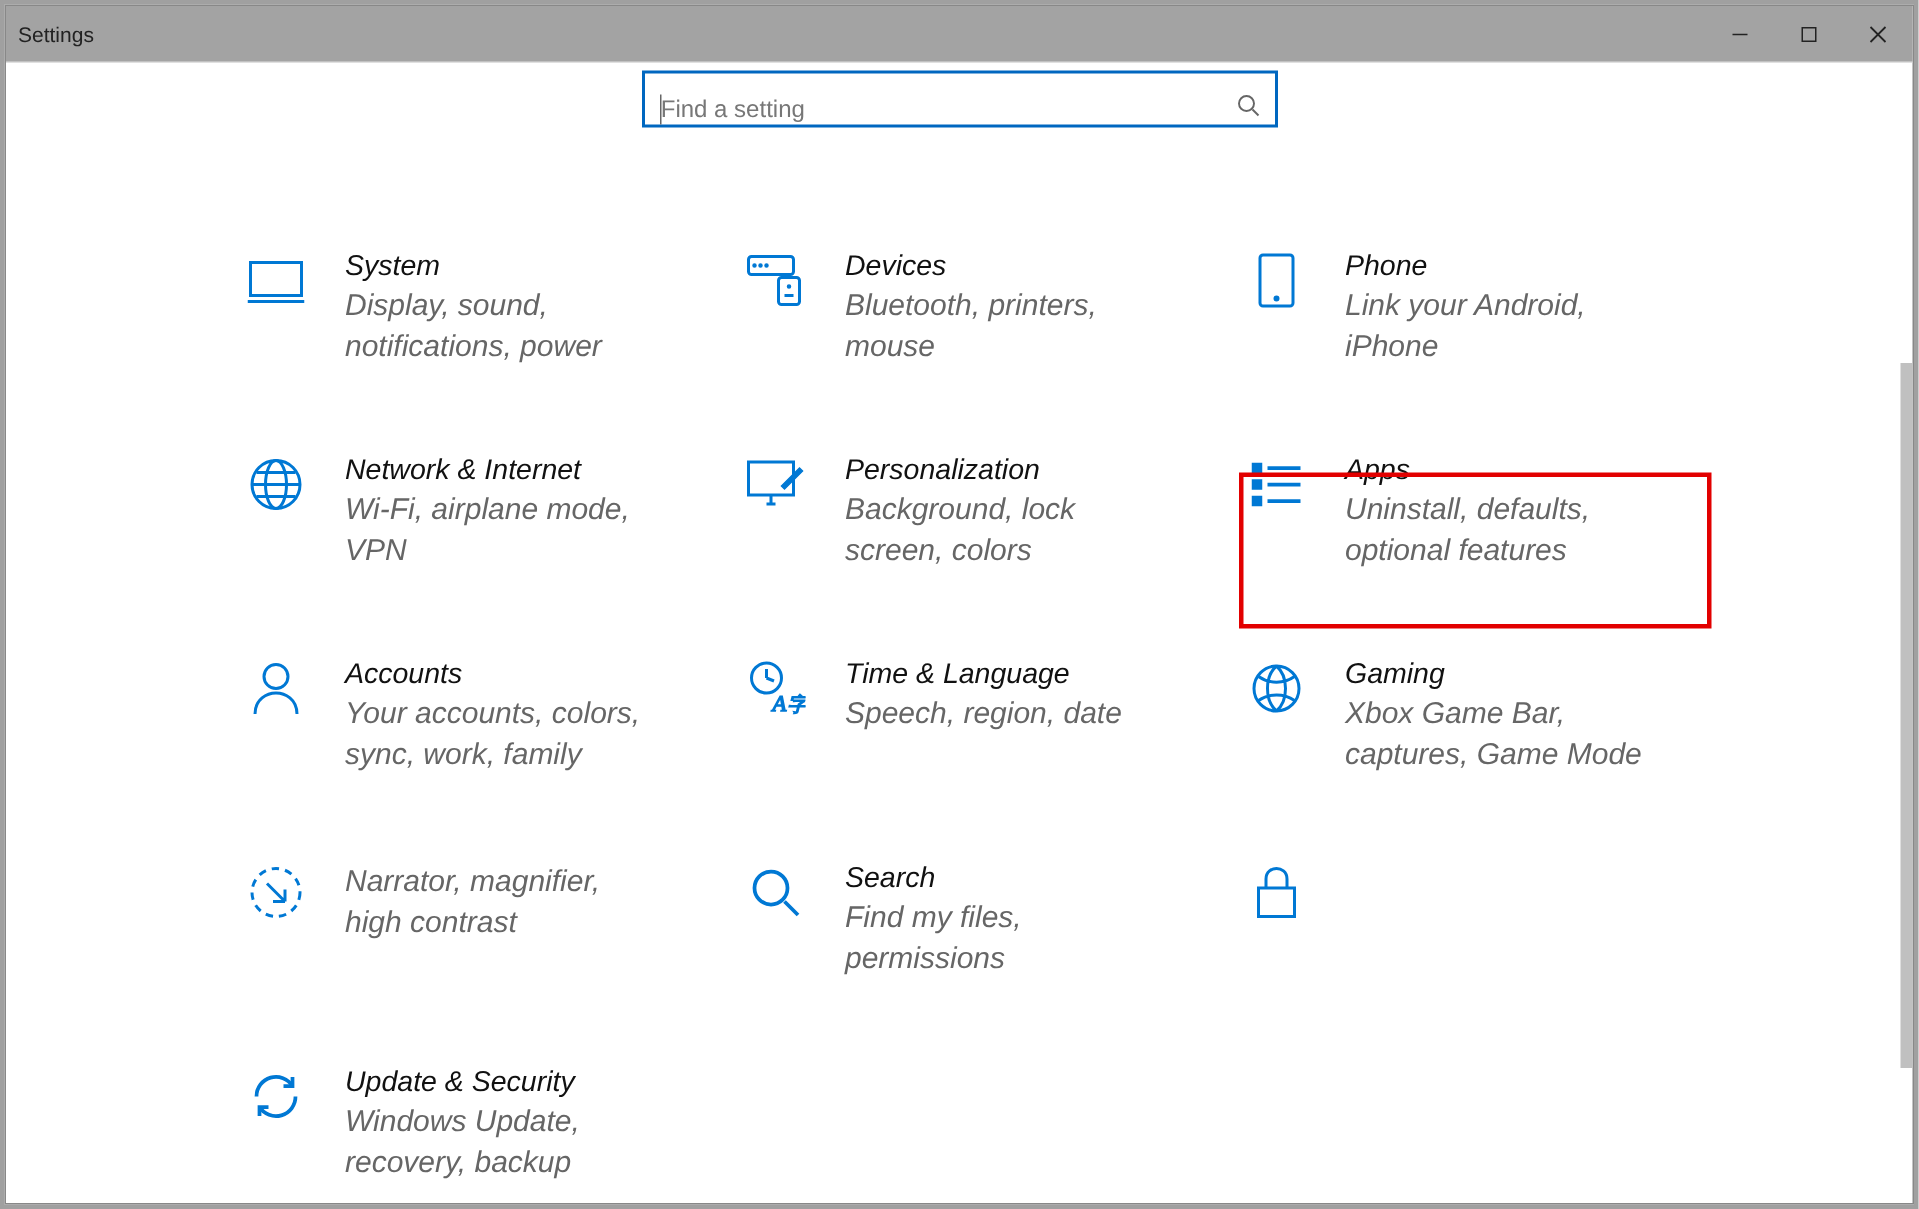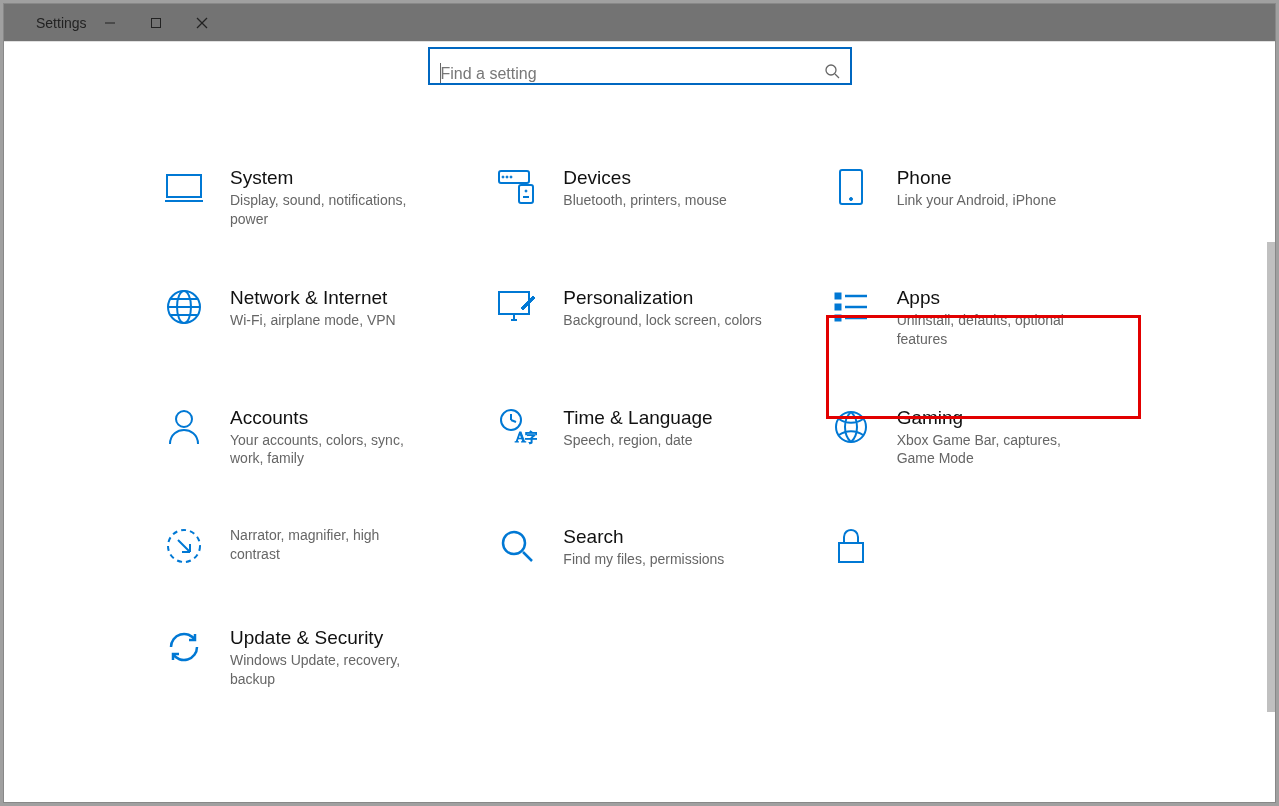--- a/index.html
+++ b/index.html
@@ -14,26 +14,26 @@
     position: absolute;
     top: 3px; left: 3px;
     width: 1273px; height: 800px;
     background: #fff;
     border: 1px solid #888;
     display: flex;
     flex-direction: column;
   }
   .titlebar {
     height: 38px;
-    background: #737373;
+    background: #a3a3a3;
     border-bottom: 1px solid #e0e0e0;
     display: flex;
     align-items: center;
-    justify-content: flex-start;
-    padding-left: 32px;
+    justify-content: space-between;
+    padding-left: 8px;
   }
   .titlebar-title {
     font-size: 14px;
     color: #222;
   }
   .win-controls {
     display: flex;
     height: 100%;
   }
   .win-btn {
@@ -78,20 +78,21 @@
 
   .grid {
     position: absolute;
     top: 125px;
     left: 160px;
     width: 1000px;
   }
   .row {
     display: flex;
     margin-bottom: 58px;
+    font-style: italic;
   }
   .tile {
     width: 318px;
     display: flex;
     align-items: flex-start;
     margin-right: 20px;
     cursor: default;
   }
   .tile-icon {
     width: 40px;
@@ -106,21 +107,21 @@
     margin-left: 26px;
     max-width: 200px;
   }
   .tile-title {
     font-size: 19px;
     color: #111;
     margin-bottom: 2px;
     font-weight: 400;
   }
   .tile-desc {
-    font-size: 14px;
+    font-size: 20px;
     color: #666;
     line-height: 1.35;
   }
   .apps-highlight {
     position:absolute;
     border: 3px solid #e20000;
     pointer-events: none;
   }
   .scrollbar {
     position: absolute;

